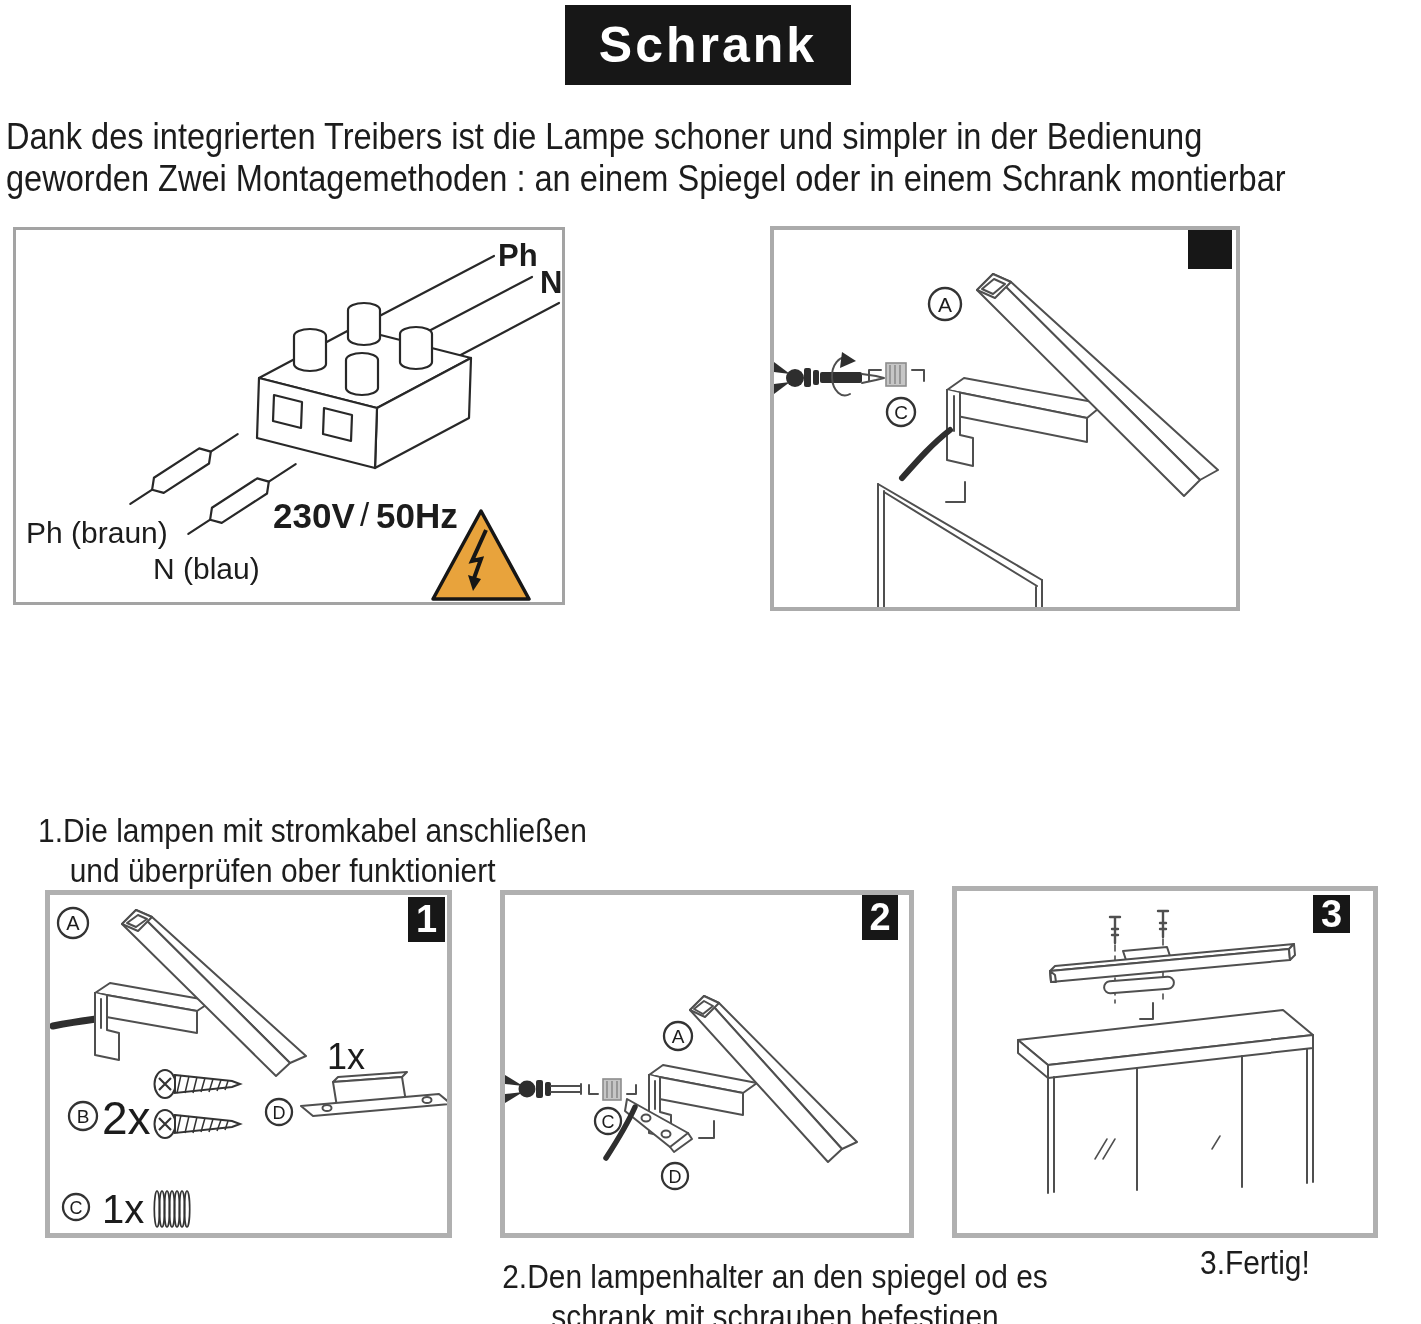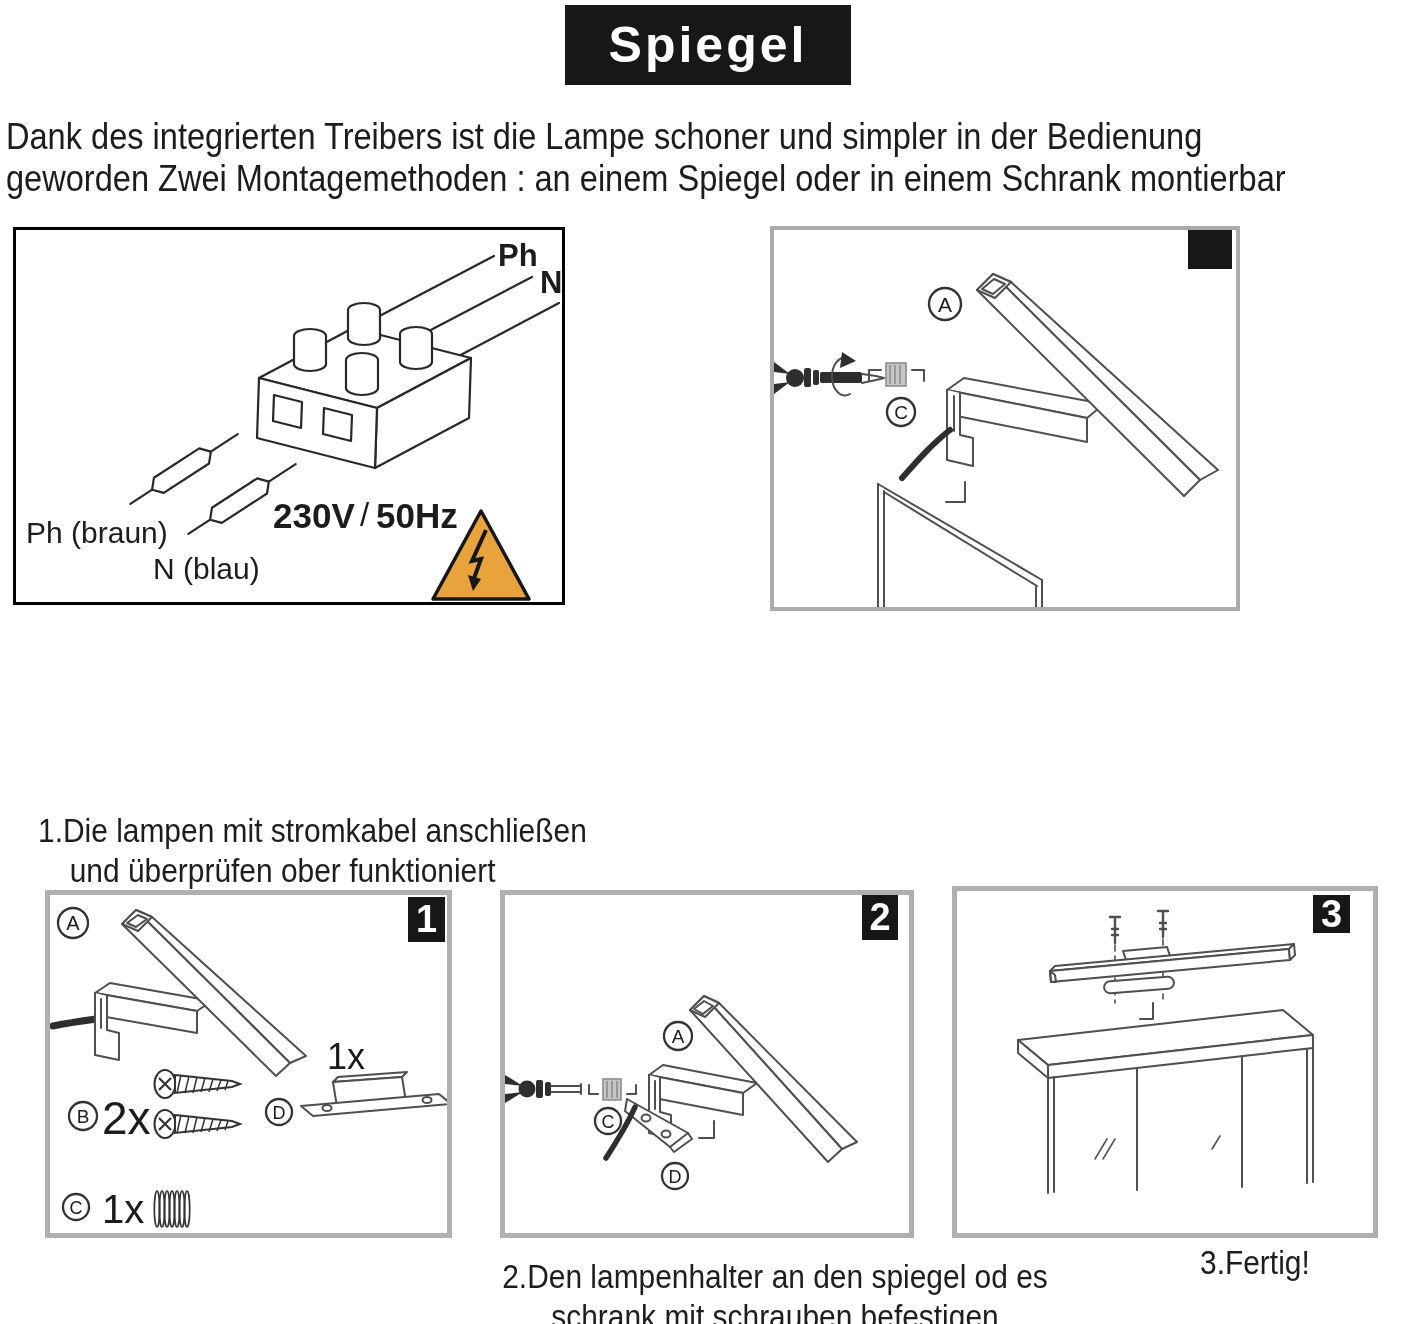--- a/index.html
+++ b/index.html
@@ -14,21 +14,21 @@
     left:565px; top:5px; width:286px; height:80px; background:#171717;
     display:flex; align-items:center; justify-content:center;
   }
   .title-box span { color:#fff; font-size:50px; font-weight:bold; letter-spacing:3px; }
 
   .intro {
     left:6px; top:116px; font-size:37px; line-height:42px; white-space:nowrap;
     transform:scaleX(.88); transform-origin:left top; color:#1c1c1c;
   }
 
-  .box1 { left:13px; top:227px; width:552px; height:378px; border:3px solid #000000; background:#fff; }
+  .box1 { left:13px; top:227px; width:552px; height:378px; border:3px solid #a3a3a3; background:#fff; }
   .box2 { left:770px; top:226px; width:470px; height:385px; border:4px solid #ababab; background:#fff; }
   .corner-sq { position:absolute; top:0; right:4px; width:44px; height:39px; background:#171717; }
 
   .step1 {
     left:38px; top:810px; font-size:34px; line-height:40px; white-space:nowrap;
     transform:scaleX(.88); transform-origin:left top;
   }
   .step1 .l2 { margin-left:36px; }
 
   .panel { position:absolute; border:5px solid #b0b0b0; background:#fff; }
@@ -57,21 +57,21 @@
   svg text { font-family:"Liberation Sans", sans-serif; fill:#1c1c1c; }
   .lineart { stroke:#4f4f4f; stroke-width:2; fill:none; stroke-linejoin:round; stroke-linecap:round; }
   .darkart { stroke:#282828; stroke-width:2.2; fill:none; stroke-linejoin:round; stroke-linecap:round; }
 </style>
 </head>
 <body>
 
 <div class="page">
 
   <div class="abs title-box">
-    <span>Spiegel</span>
+    <span>Schrank</span>
   </div>
 
   <div class="abs intro">
     <span style="display:block">Dank des integrierten Treibers ist die Lampe schoner und simpler in der Bedienung</span>
     <span style="display:block">geworden Zwei Montagemethoden : an einem Spiegel oder in einem Schrank montierbar</span>
   </div>
 
   <div class="abs box1">
     <svg width="546" height="372" viewBox="0 0 546 372">
 

